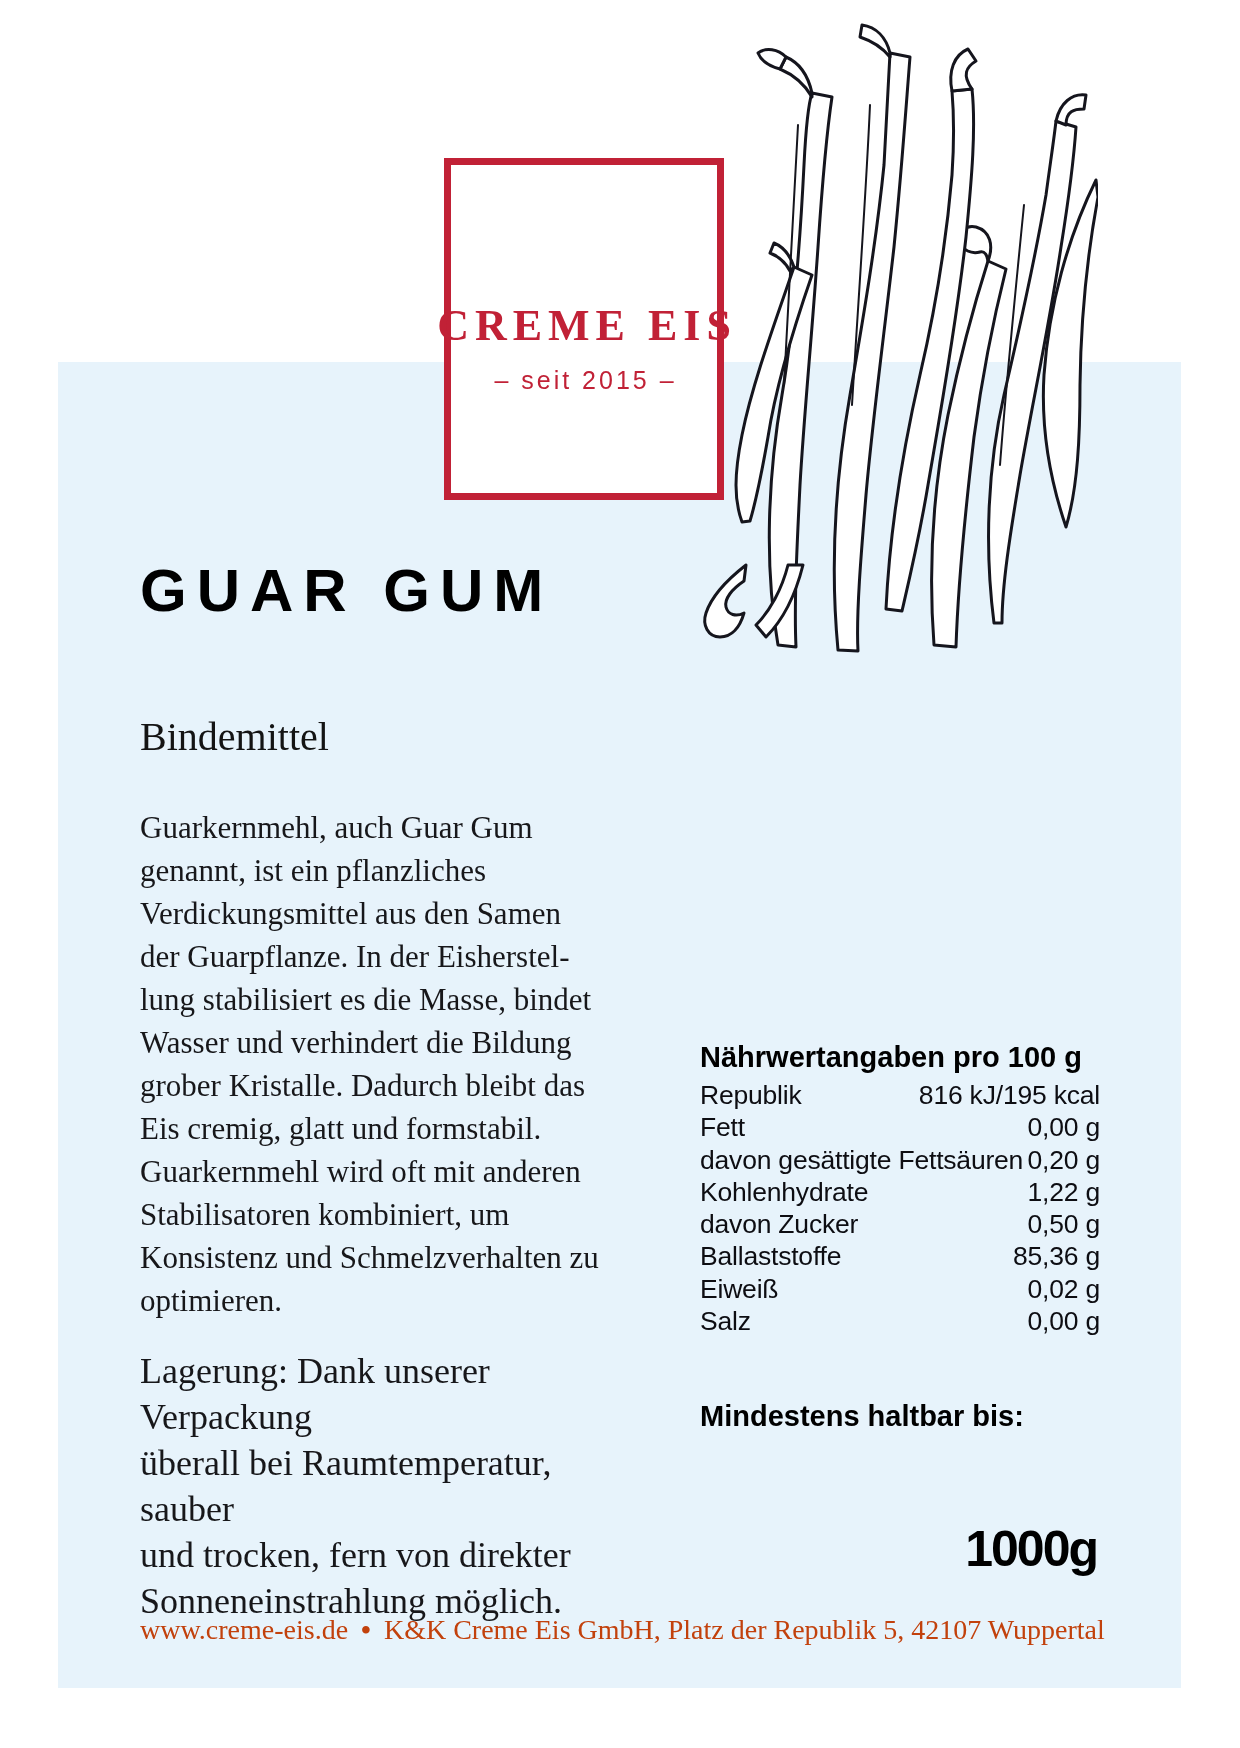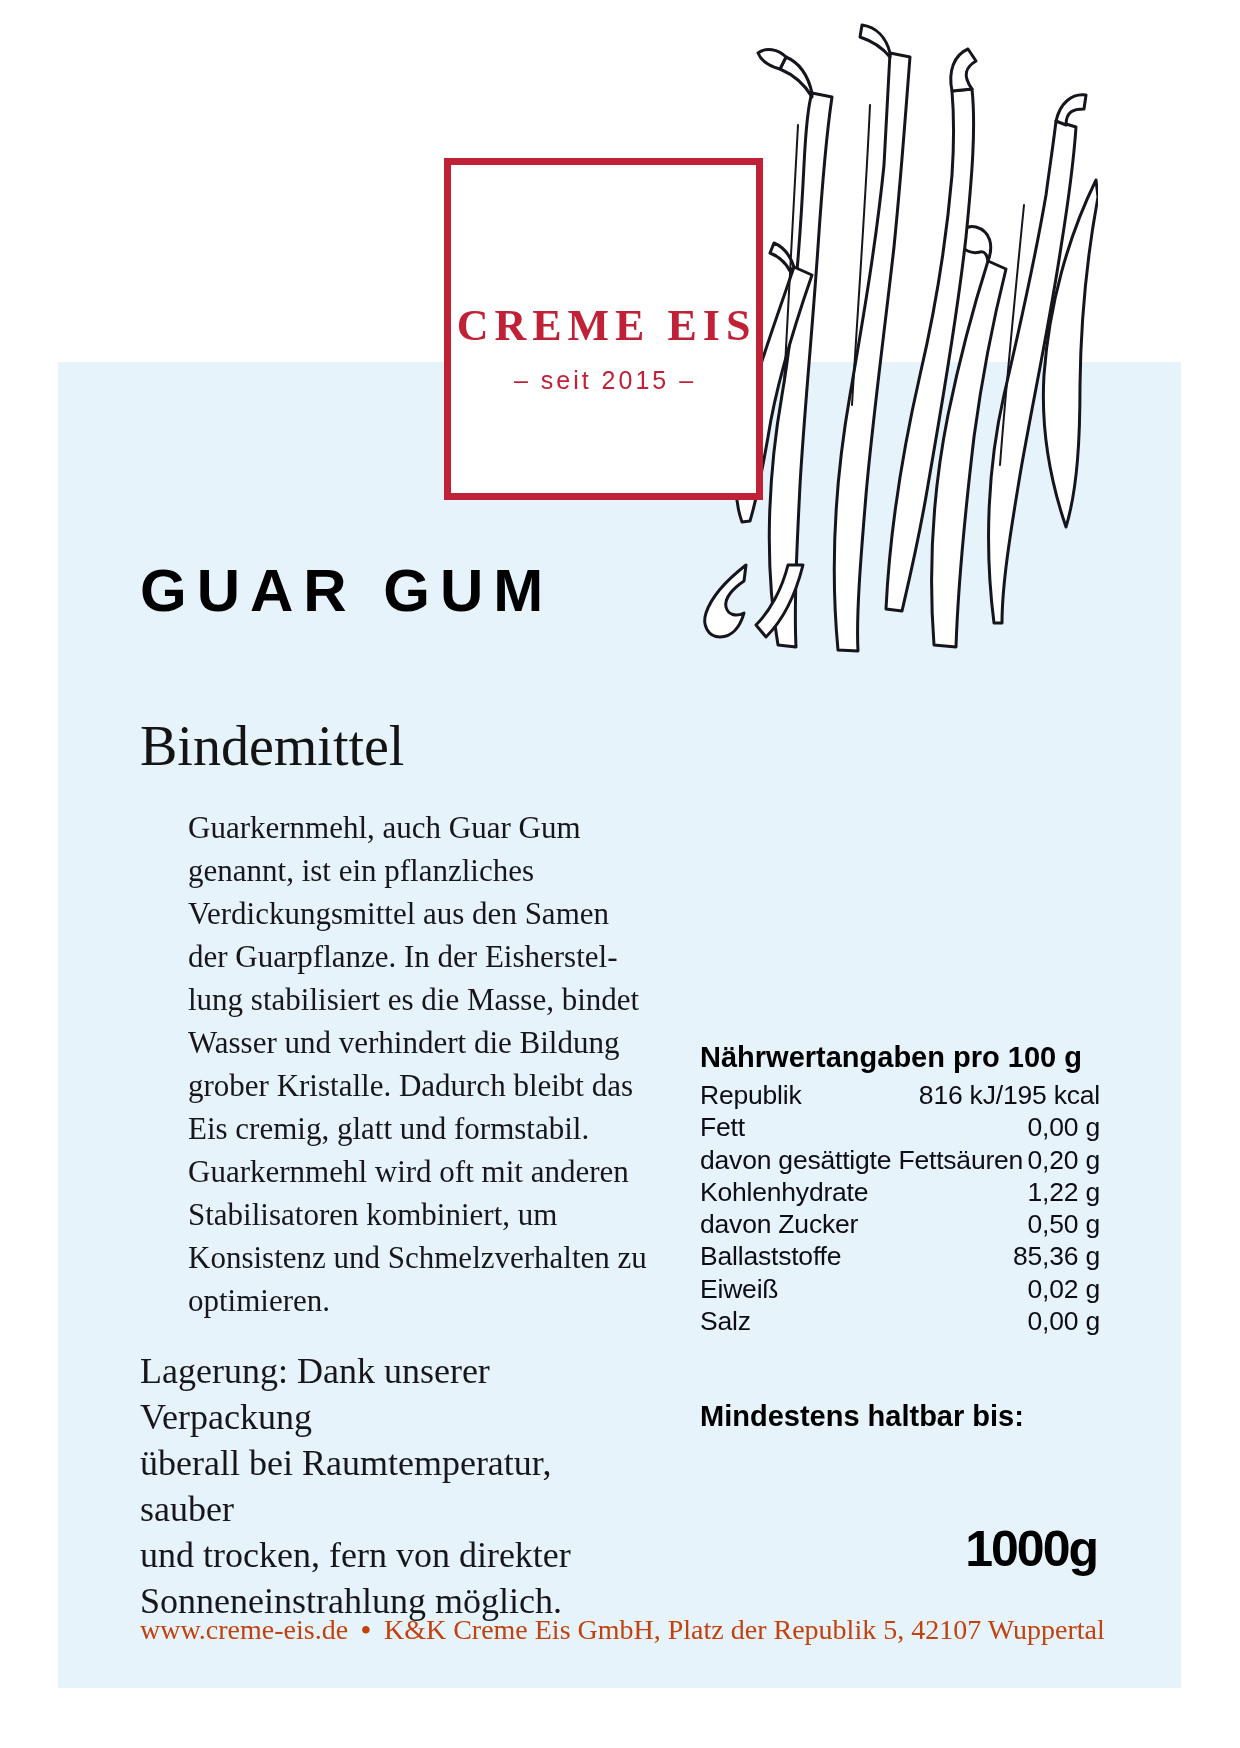--- a/index.html
+++ b/index.html
@@ -3,43 +3,43 @@
 <meta charset="utf-8">
 <style>
   html,body{margin:0;padding:0;background:#ffffff;}
   .page{
     position:relative;width:1240px;height:1748px;background:#ffffff;overflow:hidden;
     font-family:"Liberation Sans",sans-serif;color:#111;
   }
   .blue-band{position:absolute;left:58px;top:362px;width:1123px;height:1326px;background:#E7F3FB;z-index:0;}
   .bean-illustration{position:absolute;left:628px;top:5px;width:470px;height:650px;z-index:1;}
   .logo-box{
-    position:absolute;left:444px;top:158px;width:319px;height:342px;box-sizing:border-box;
+    position:absolute;left:444px;top:158px;width:280px;height:342px;box-sizing:border-box;
     background:#ffffff;border:7px solid #C12136;z-index:2;
     display:flex;flex-direction:column;align-items:center;padding-top:139px;
   }
   .logo-wordmark{
     font-family:"Liberation Serif",serif;font-weight:700;font-size:44px;line-height:1;
     letter-spacing:6px;color:#C12136;white-space:nowrap;text-indent:6px;
   }
   .logo-tagline{
     font-family:"Liberation Sans",sans-serif;font-size:25px;line-height:1;margin-top:20px;
     letter-spacing:3px;color:#C12136;white-space:nowrap;text-indent:3px;
   }
   .product-title{
     position:absolute;left:140px;top:556px;z-index:3;
     font-weight:800;font-size:60px;line-height:70px;letter-spacing:10px;color:#000;white-space:nowrap;
   }
   .product-subtitle{
     position:absolute;left:140px;top:714px;z-index:3;
-    font-family:"Liberation Serif",serif;font-weight:400;font-size:56px;line-height:1.15;color:#141414;
+    font-family:"Liberation Serif",serif;font-weight:400;font-size:40px;line-height:1.15;color:#141414;
   }
   .description{
     position:absolute;left:140px;top:806px;width:510px;z-index:3;
-    font-family:"Liberation Serif",serif;font-size:31px;line-height:43px;color:#17171a;margin-left:48px;
+    font-family:"Liberation Serif",serif;font-size:31px;line-height:43px;color:#17171a;
   }
   .storage{
     position:absolute;left:140px;top:1348px;width:510px;z-index:3;
     font-family:"Liberation Serif",serif;font-size:36px;line-height:46px;color:#17171a;
   }
   .nutrition{position:absolute;left:700px;top:1040px;width:400px;z-index:3;}
   .nutrition-title{font-weight:800;font-size:29px;line-height:34px;color:#000;white-space:nowrap;}
   .nutrition-rows{margin-top:5px;}
   .nutrition-row{
     display:flex;justify-content:space-between;align-items:baseline;

